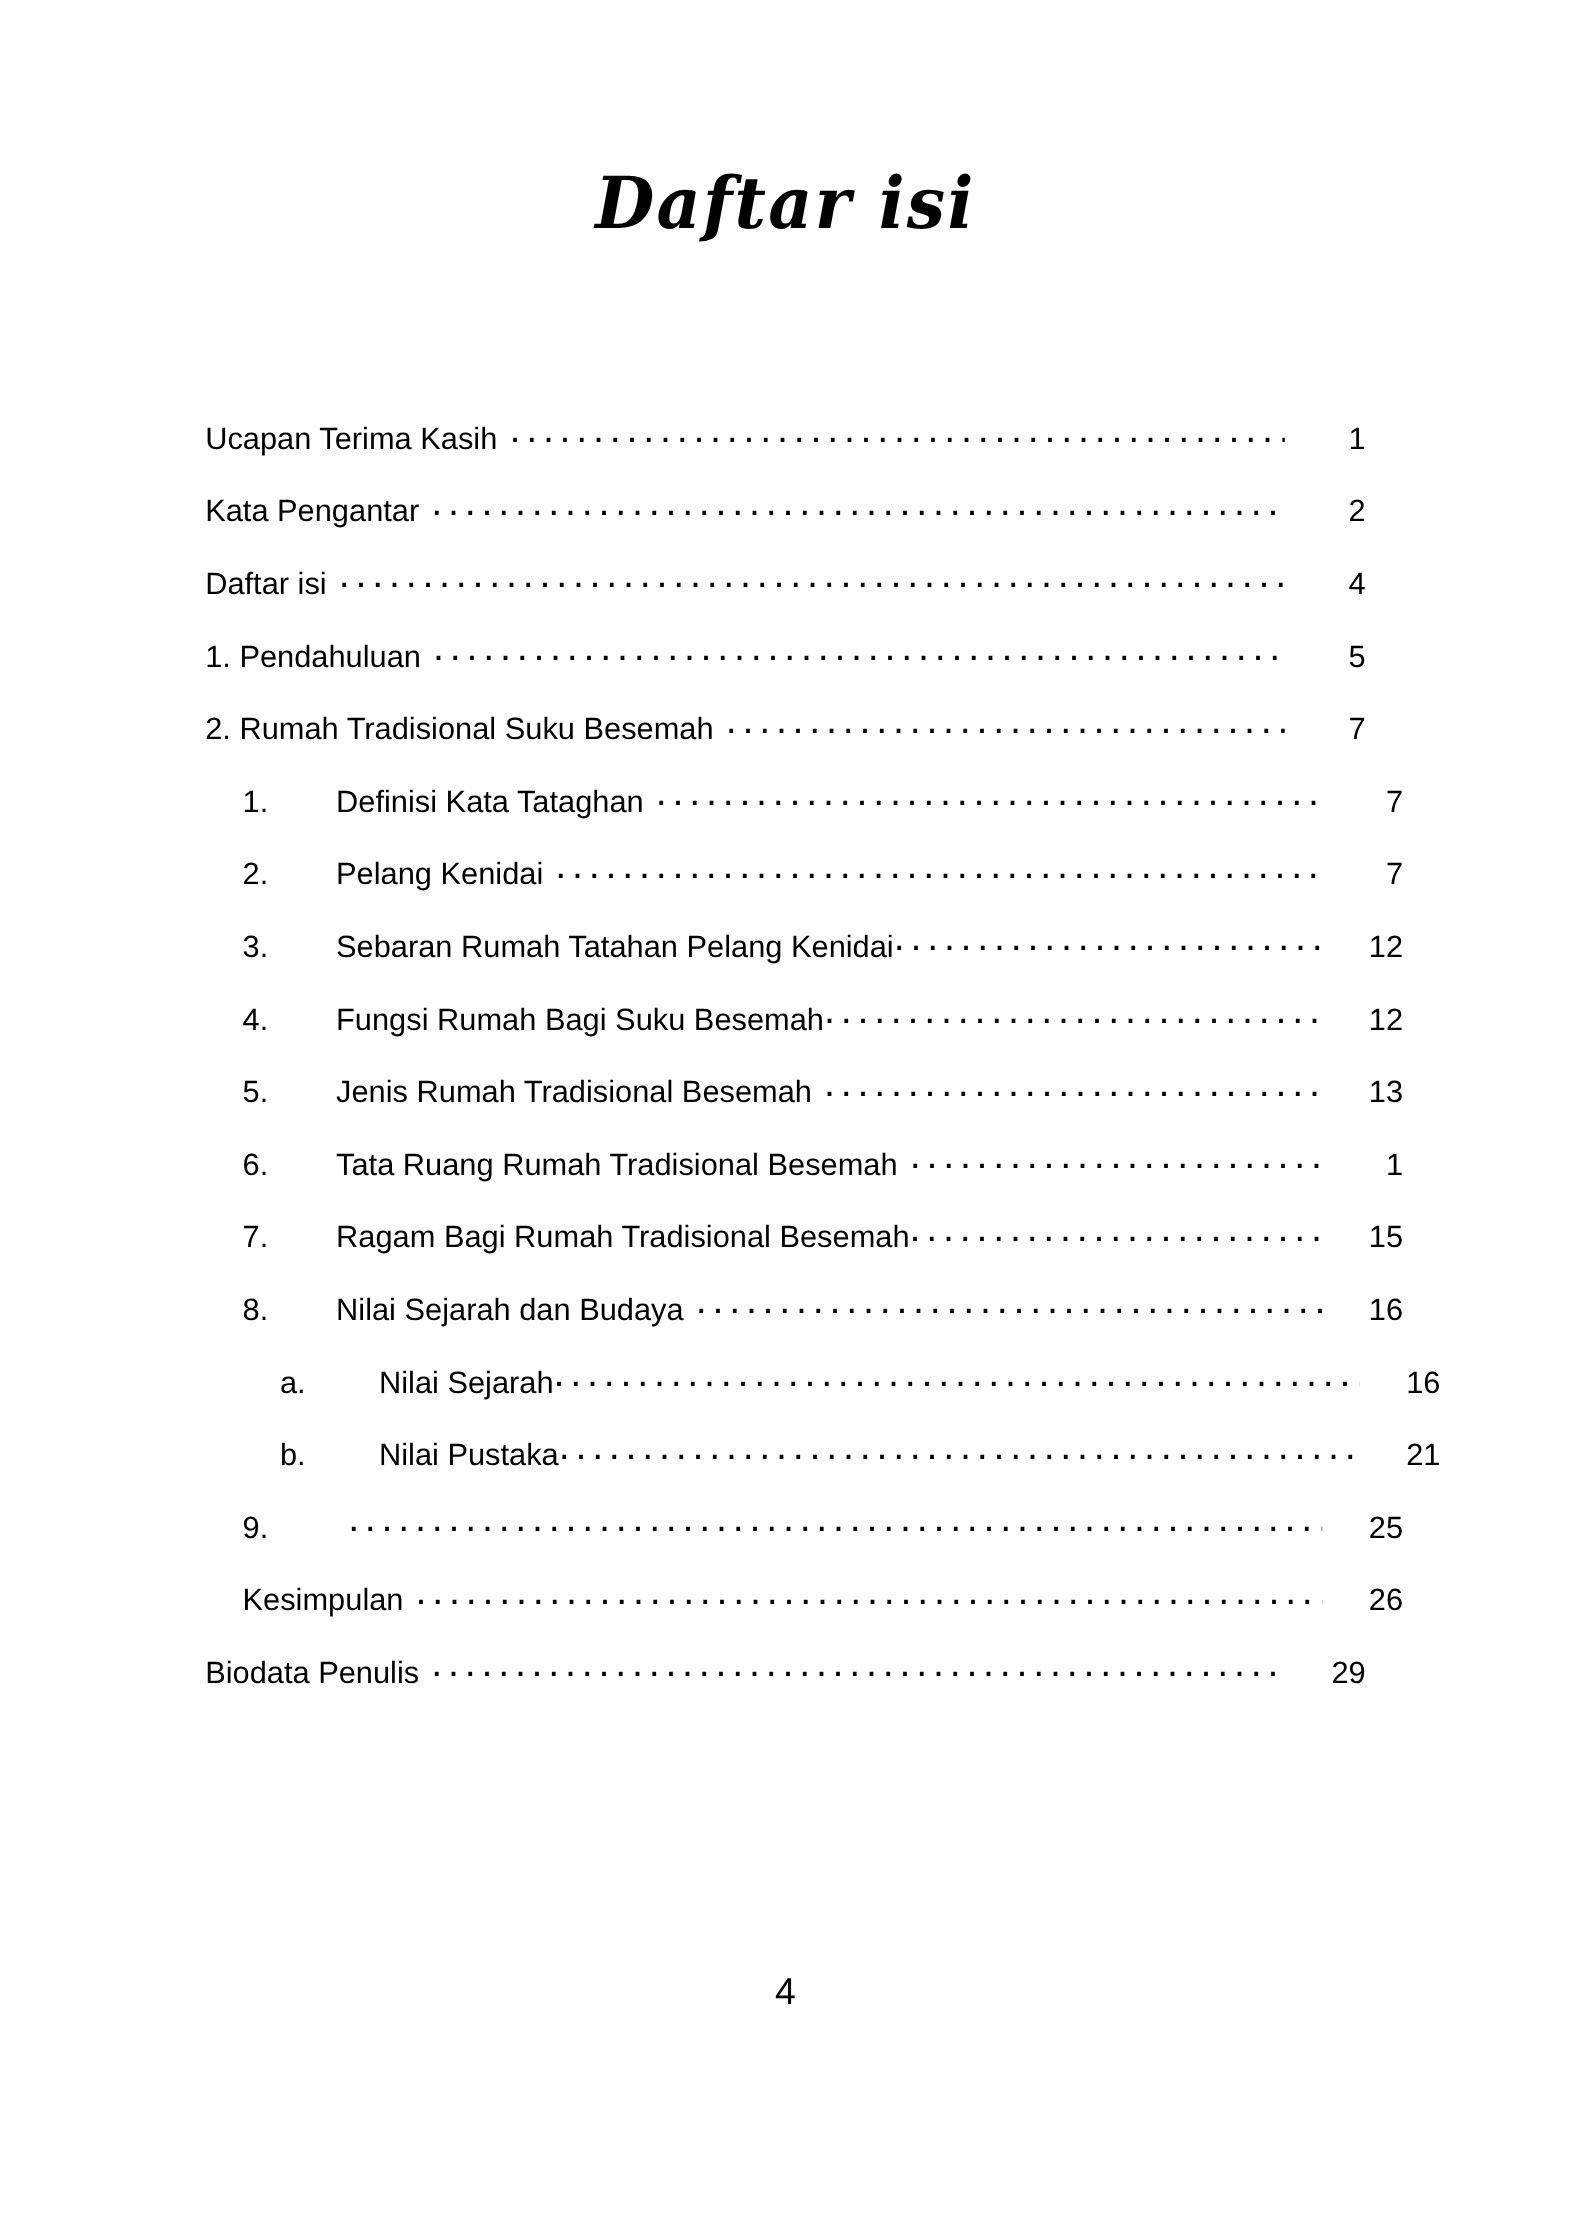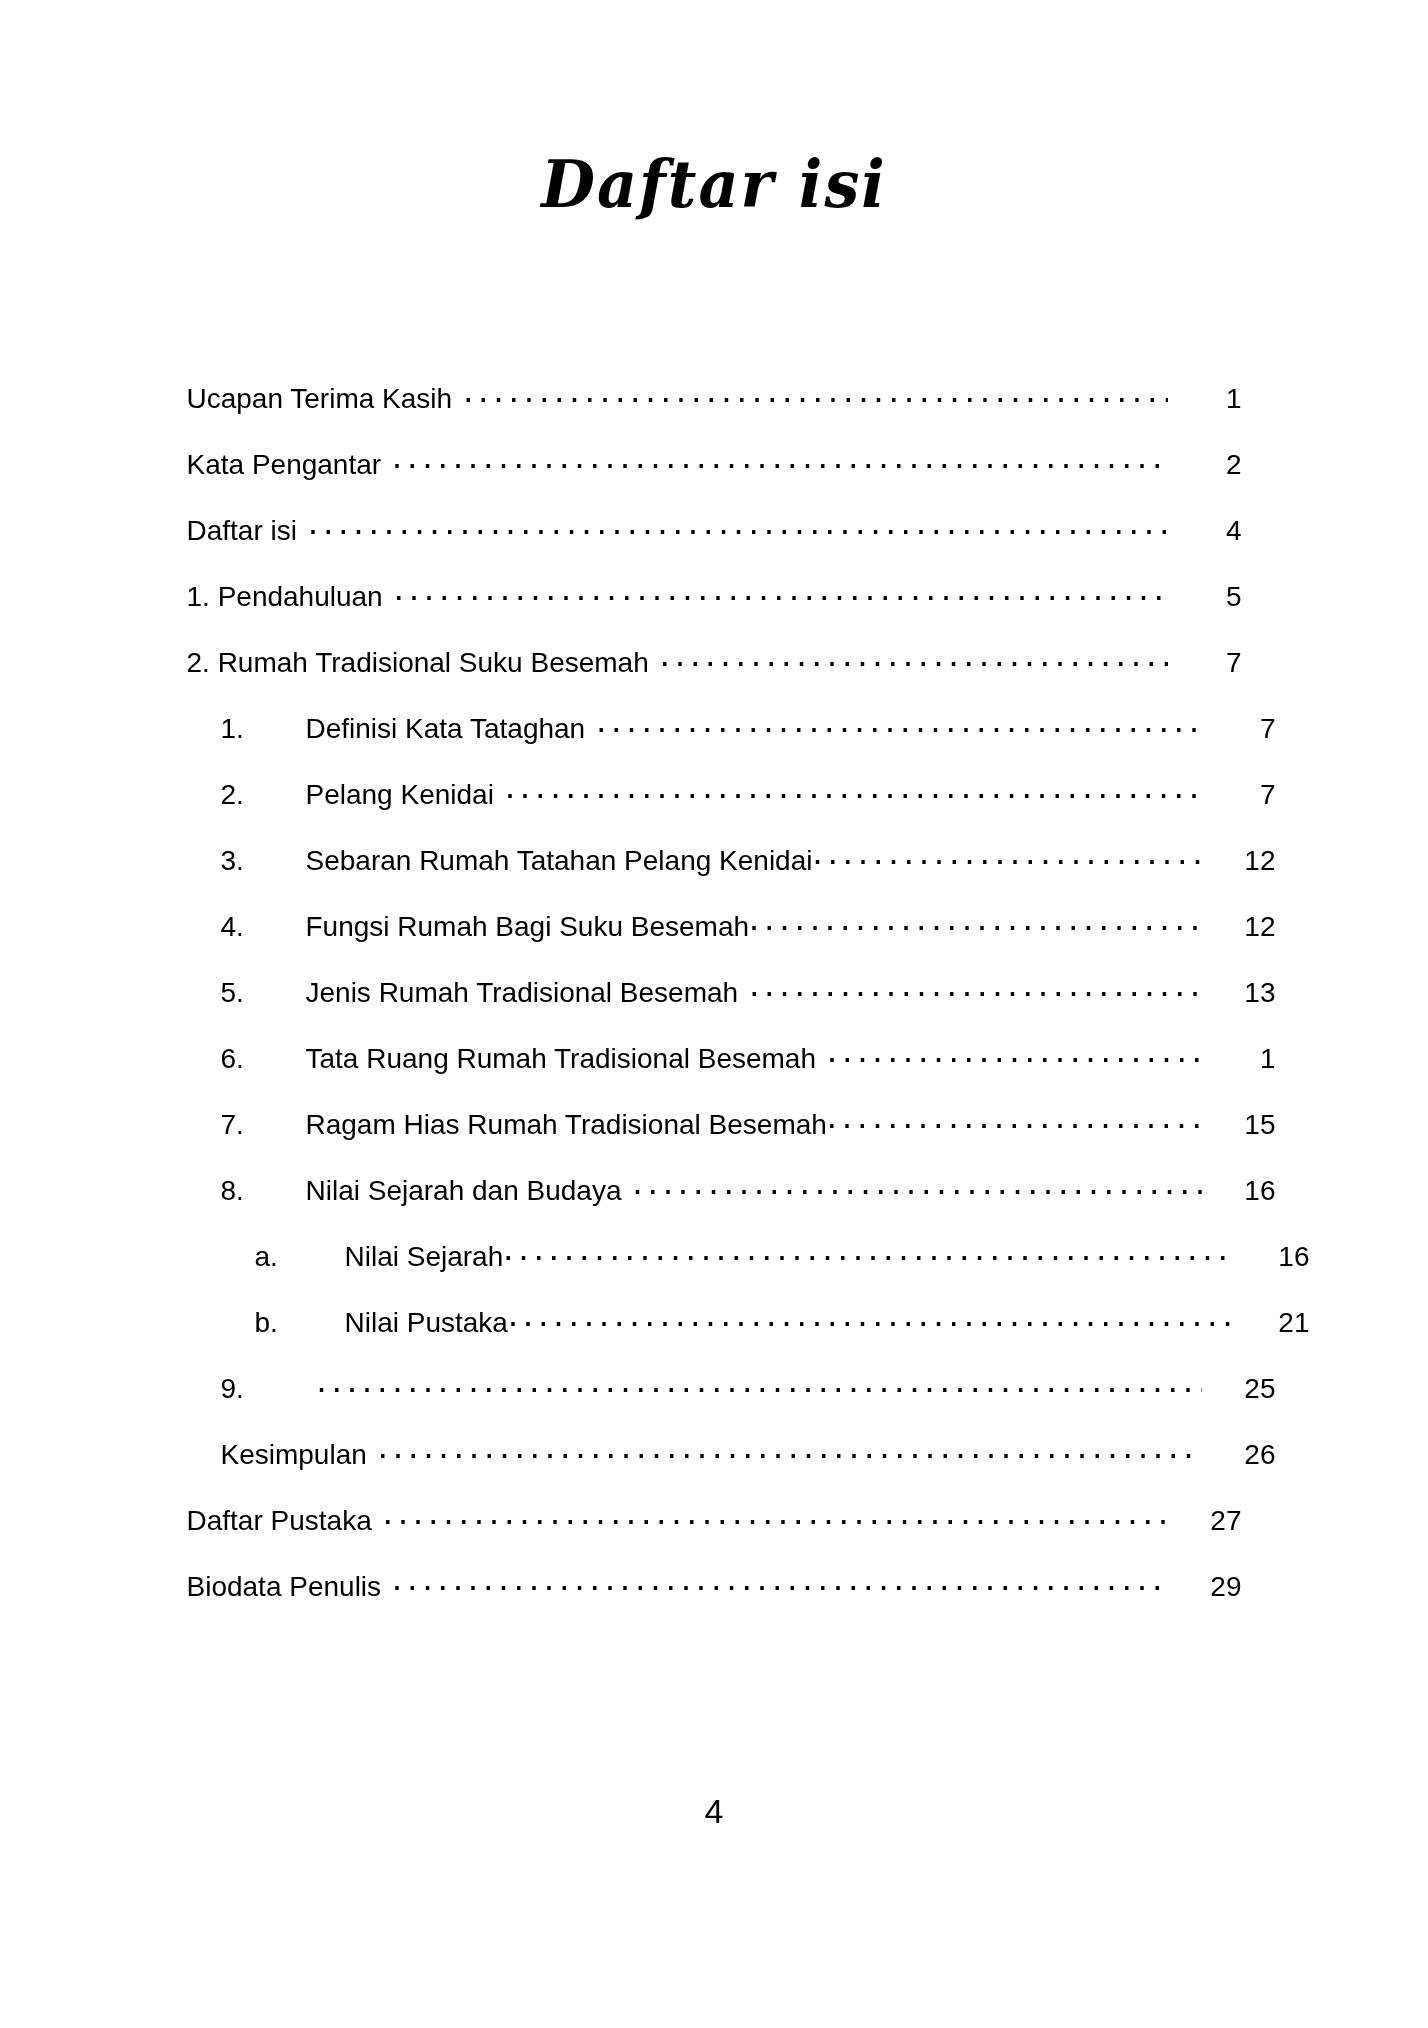--- a/index.html
+++ b/index.html
@@ -185,21 +185,21 @@
       </div>
       <div class="toc-row lvl-1">
         <span class="item-marker">6.</span>
         <span class="item-label">Tata Ruang Rumah Tradisional Besemah</span>
         <span class="gap-space"></span>
         <span class="leader"></span>
         <span class="page-num">1</span>
       </div>
       <div class="toc-row lvl-1">
         <span class="item-marker">7.</span>
-        <span class="item-label">Ragam Hias Rumah Tradisional Besemah</span>
+        <span class="item-label">Ragam Bagi Rumah Tradisional Besemah</span>
         <span class="gap-none"></span>
         <span class="leader"></span>
         <span class="page-num">15</span>
       </div>
       <div class="toc-row lvl-1">
         <span class="item-marker">8.</span>
         <span class="item-label">Nilai Sejarah dan Budaya</span>
         <span class="gap-space"></span>
         <span class="leader"></span>
         <span class="page-num">16</span>
@@ -225,26 +225,20 @@
         <span class="page-num">25</span>
       </div>
       <div class="toc-row lvl-1">
         <span class="item-marker" style="width: 0px;"></span>
         <span class="item-label">Kesimpulan</span>
         <span class="gap-space"></span>
         <span class="leader"></span>
         <span class="page-num">26</span>
       </div>
       <div class="toc-row lvl-0">
-        <span class="item-label">Daftar Pustaka</span>
-        <span class="gap-space"></span>
-        <span class="leader"></span>
-        <span class="page-num">27</span>
-      </div>
-      <div class="toc-row lvl-0">
         <span class="item-label">Biodata Penulis</span>
         <span class="gap-space"></span>
         <span class="leader"></span>
         <span class="page-num">29</span>
       </div>
     </div>
 
   <div class="footer-page">4</div>
 
 </div>

